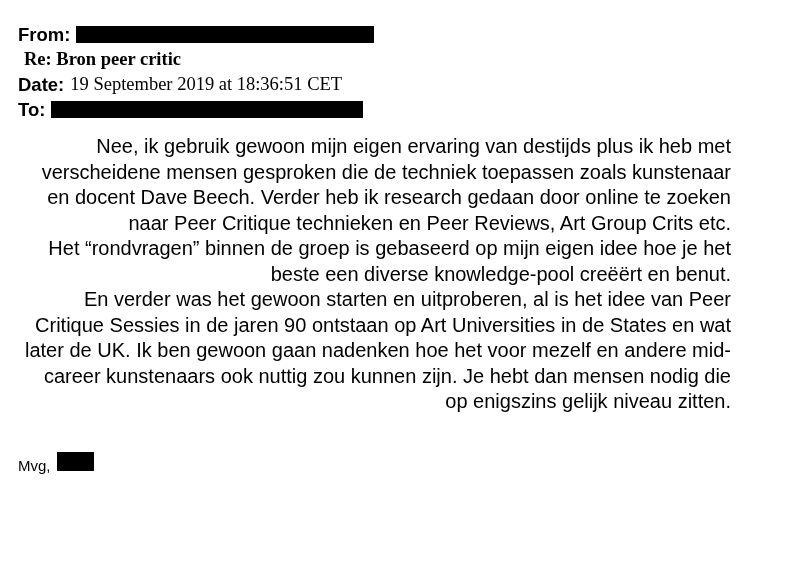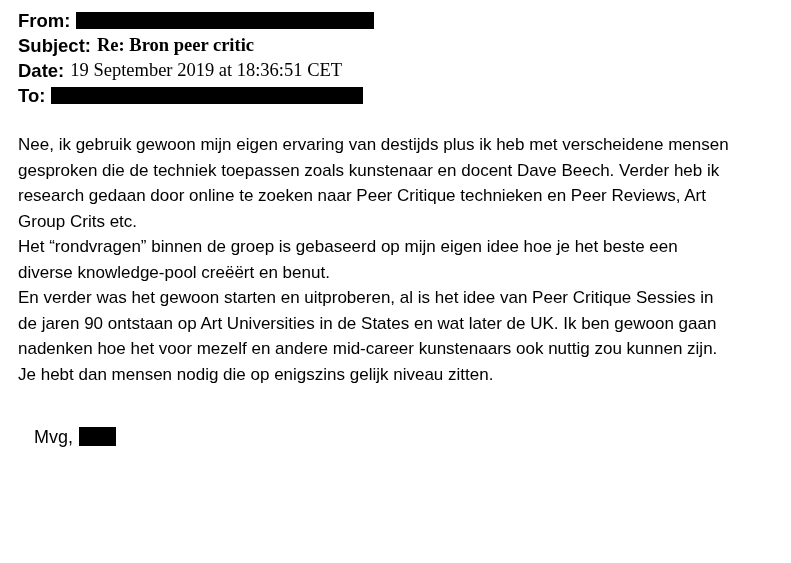--- a/index.html
+++ b/index.html
@@ -12,21 +12,21 @@
     height: 563px;
     font-family: "Liberation Sans", sans-serif;
     color: #000000;
     overflow: hidden;
   }
   .page {
     position: relative;
     width: 749px;
     height: 563px;
     box-sizing: border-box;
-    padding: 8px 18px 0 18px;
+    padding: 22px 18px 0 18px;
   }
   .headers {
     margin-bottom: 10px;
   }
   .hdr-row {
     display: flex;
     align-items: center;
     font-size: 18.5px;
     line-height: 25px;
     white-space: nowrap;
@@ -45,51 +45,49 @@
   .redact {
     display: inline-block;
     background: #000000;
     vertical-align: middle;
   }
   .redact.from { width: 298px; height: 17px; margin-left: 6px; }
   .redact.to   { width: 312px; height: 17px; margin-left: 6px; }
   .redact.sig  { width: 37px; height: 19px; margin-left: 6px; position: relative; top: -1px; }
 
   .body-text {
-    font-size: 17px;
+    font-size: 20px;
     line-height: 25.5px;
-    margin-top: 24px;
+    margin-top: 12px;
+    text-align: right;
   }
   .para {
     margin: 0;
     padding: 0;
   }
   .sig-line {
-    font-size: 18px;
+    font-size: 15px;
     line-height: 25px;
     margin-top: 38px;
     display: flex;
-    align-items: center;
-    margin-left: 16px;
   }
 </style>
 </head>
 <body>
 
 <div class="page">
 
   <div class="headers">
 
     <div class="hdr-row">
       <span class="hdr-label">From:</span>
       <span class="redact from"></span>
     </div>
 
     <div class="hdr-row">
-      <span class="hdr-label">Subject:</span>
       <span class="hdr-value bold">Re: Bron peer critic</span>
     </div>
 
     <div class="hdr-row">
       <span class="hdr-label">Date:</span>
       <span class="hdr-value">19 September 2019 at 18:36:51 CET</span>
     </div>
 
     <div class="hdr-row">
       <span class="hdr-label">To:</span>

